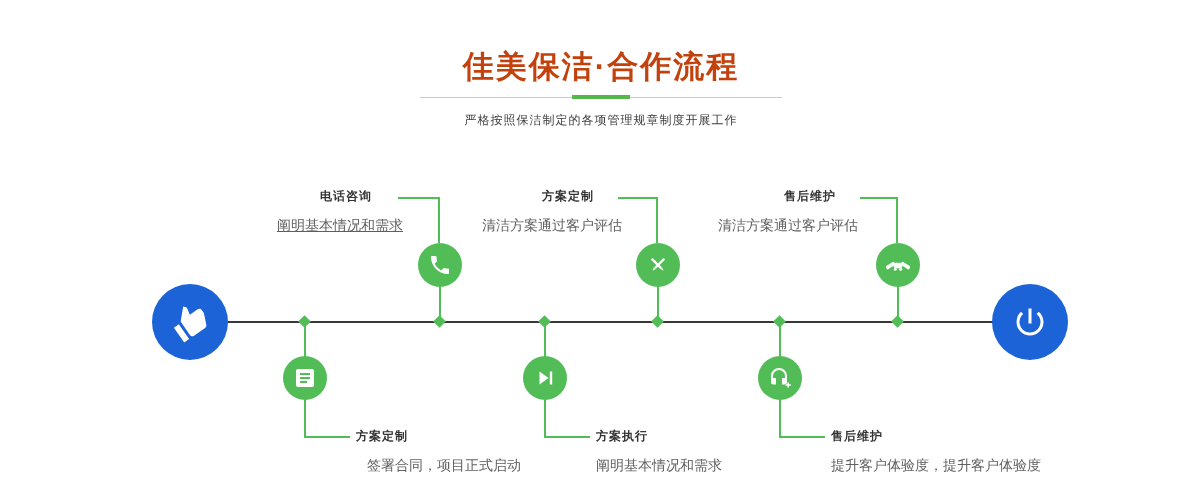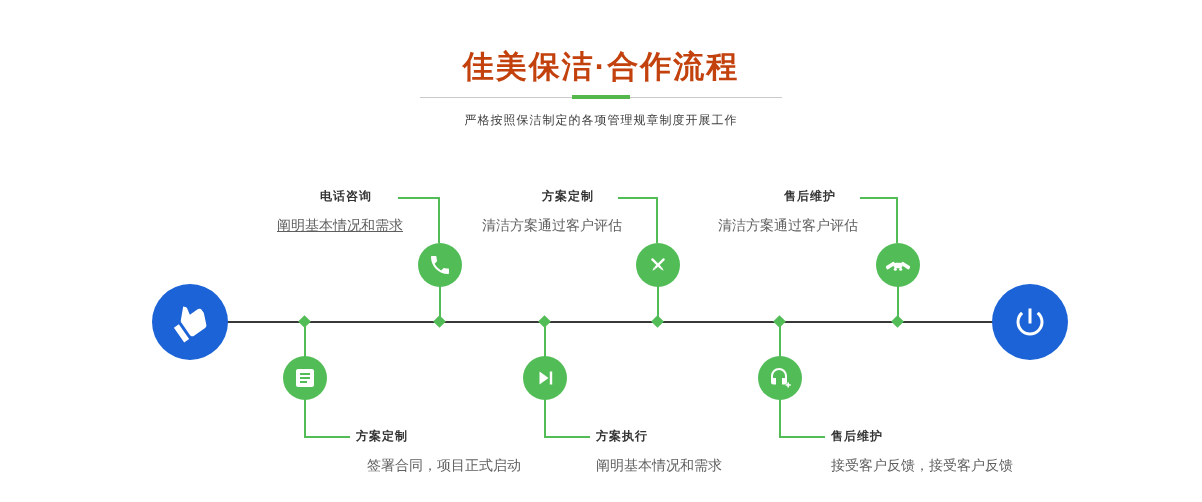--- a/index.html
+++ b/index.html
@@ -205,13 +205,13 @@
 <div class="step-title st-t2">方案定制</div>
 <div class="step-desc sd-t2">清洁方案通过客户评估</div>
 <div class="step-title st-t3">售后维护</div>
 <div class="step-desc sd-t3">清洁方案通过客户评估</div>
 
 <div class="step-title st-b1">方案定制</div>
 <div class="step-desc sd-b1">签署合同，项目正式启动</div>
 <div class="step-title st-b2">方案执行</div>
 <div class="step-desc sd-b2">阐明基本情况和需求</div>
 <div class="step-title st-b3">售后维护</div>
-<div class="step-desc sd-b3">接受客户反馈，接受客户反馈</div>
+<div class="step-desc sd-b3">提升客户体验度，提升客户体验度</div>
 
 </body></html>

